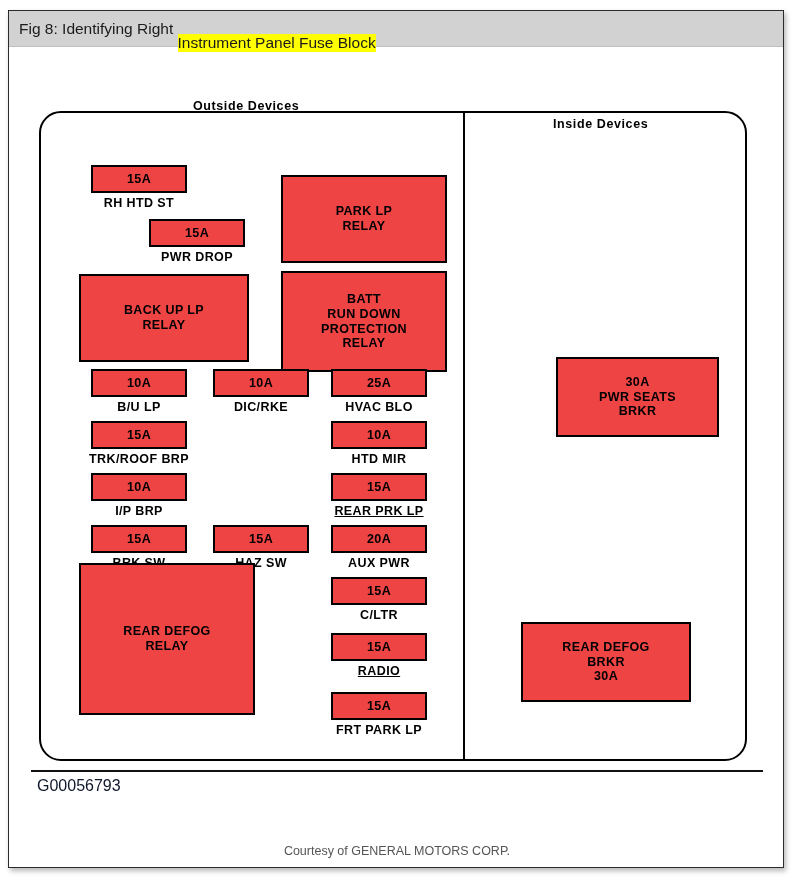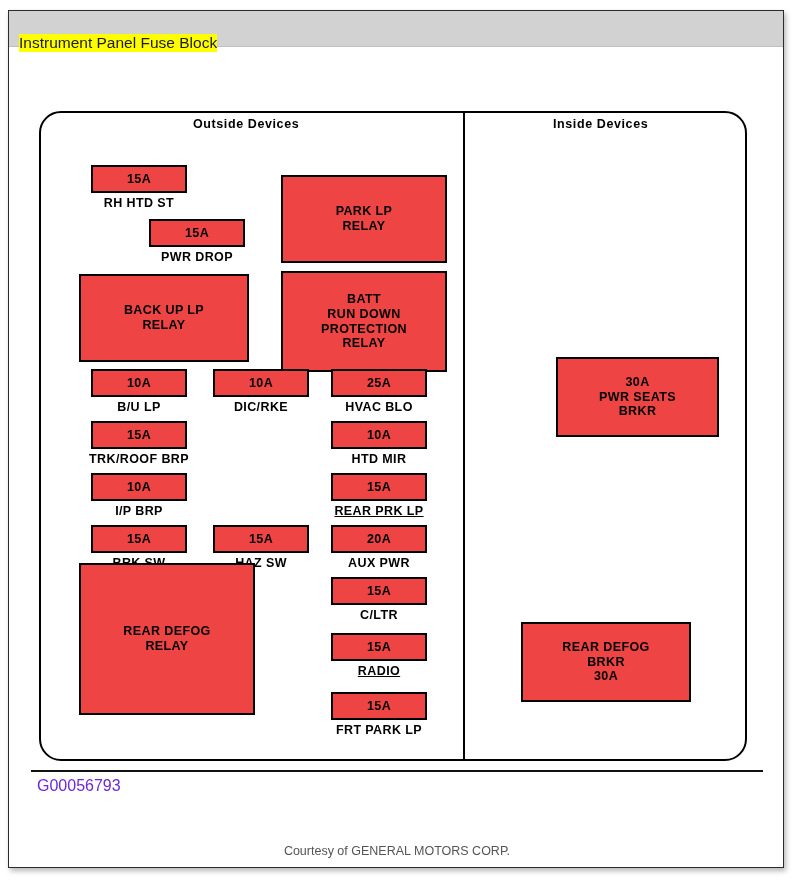--- a/index.html
+++ b/index.html
@@ -132,49 +132,50 @@
     top: 723px;
     width: 732px;
     height: 0;
     border-top: 2px solid #111;
   }
   .fig-code {
     position: absolute;
     left: 28px;
     top: 730px;
     font-size: 16px;
-    color: #6d28d9;
+    color: #0f172a;
     white-space: nowrap;
   }
   .courtesy {
     position: absolute;
     left: 0;
     top: 797px;
     width: 776px;
     text-align: center;
     font-size: 12.5px;
     color: #555;
     white-space: nowrap;
   }
 </style>
 </head>
 <body>
 
 <div class="page-card">
 
   <div class="caption-bar">
+    <span class="caption-text">Fig 8: Identifying Right </span>
       <span class="caption-hl">Instrument Panel Fuse Block</span>
   </div>
 
   <div class="diagram">
 
     <div class="block-shell"></div>
     <div class="block-divider"></div>
 
-    <div class="section-title" style="left:184px; top:70px;">Outside  Devices</div>
+    <div class="section-title" style="left:184px; top:52px;">Outside  Devices</div>
     <div class="section-title" style="left:544px; top:70px;">Inside  Devices</div>
 
     <div class="comp" style="left:82px; top:118px; width:96px; height:28px;">
       <span>15A</span>
     </div>
     <div class="comp-label" style="left:82px; top:149px; width:96px;">RH HTD ST</div>
 
     <div class="comp" style="left:140px; top:172px; width:96px; height:28px;">
       <span>15A</span>
     </div>

